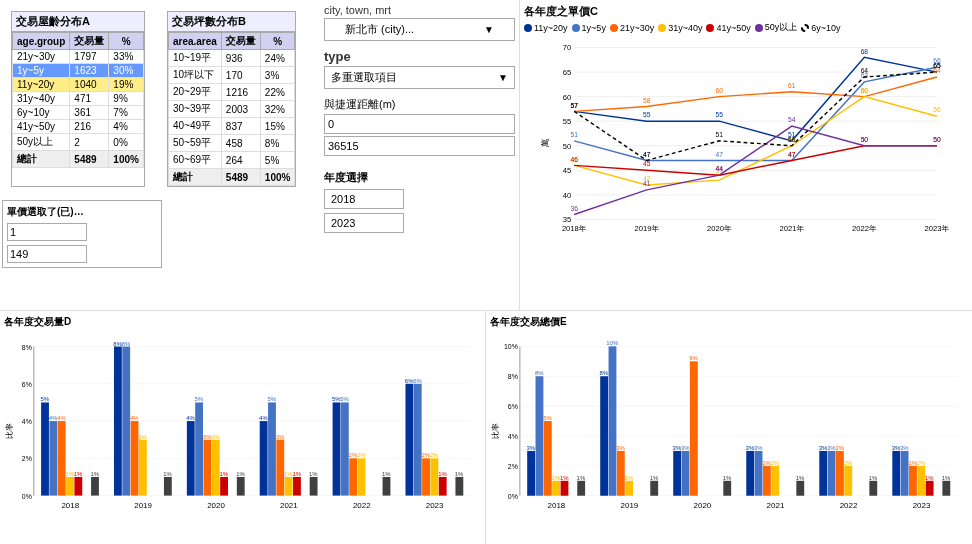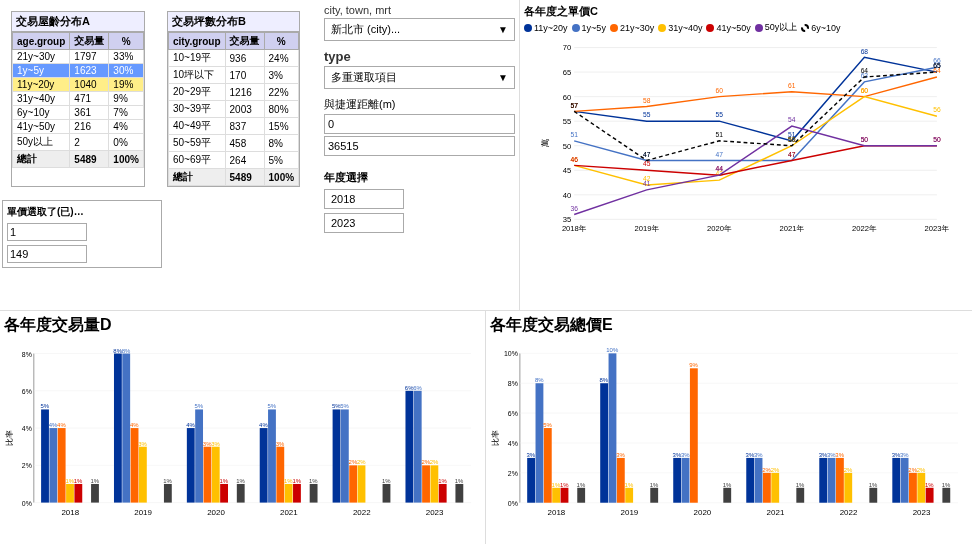--- a/index.html
+++ b/index.html
@@ -23,42 +23,42 @@
     .table-title { font-weight: bold; font-size: 11px; padding: 2px 4px; background: #eef; border-bottom: 1px solid #aaa; }
 
     .single-price-section { margin: 2px; border: 1px solid #aaa; padding: 4px; width: 160px; }
     .single-price-title { font-weight: bold; font-size: 10px; margin-bottom: 4px; }
     .single-price-input { border: 1px solid #aaa; width: 80px; padding: 2px; font-size: 11px; }
 
     
     .middle-filters { display: flex; flex-direction: column; width: 200px; flex-shrink: 0; padding: 4px; border-right: 1px solid #ddd; }
     .filter-group { margin-bottom: 8px; }
     .filter-label { font-size: 11px; color: #333; margin-bottom: 2px; }
-    .filter-select { border: 1px solid #aaa; padding: 3px 6px; font-size: 11px; width: 100%; background: #fff; cursor: pointer; display: flex; justify-content: space-between; align-items: center; }
+    .filter-select { border: 1px solid #aaa; padding: 3px 20px; font-size: 11px; width: 100%; background: #fff; cursor: pointer; display: flex; justify-content: space-between; align-items: center; }
     .dropdown-arrow { font-size: 10px; }
     .type-label { font-size: 13px; font-weight: bold; color: #333; margin-bottom: 2px; }
     .multi-select-btn { border: 1px solid #aaa; padding: 3px 6px; font-size: 11px; width: 100%; background: #fff; cursor: pointer; display: flex; justify-content: space-between; align-items: center; }
     .year-section { margin-top: 4px; }
     .year-title { font-size: 11px; font-weight: bold; margin-bottom: 4px; }
     .year-input { border: 1px solid #aaa; padding: 3px 6px; font-size: 11px; width: 80px; display: block; margin-bottom: 4px; background: #fff; }
     .mrt-label { font-size: 11px; margin-bottom: 2px; }
     .mrt-input { border: 1px solid #aaa; padding: 3px; font-size: 11px; width: 100%; display: block; margin-bottom: 2px; }
 
     
     .chart-c-section { flex: 1; padding: 4px; }
     .chart-c-title { font-weight: bold; font-size: 11px; margin-bottom: 2px; }
     .chart-c-legend { display: flex; flex-wrap: wrap; gap: 4px; margin-bottom: 4px; font-size: 9px; }
     .legend-item { display: flex; align-items: center; gap: 2px; }
     .legend-dot { width: 8px; height: 8px; border-radius: 50%; display: inline-block; }
 
     
     .bottom-section { display: flex; flex-direction: row; height: 234px; border-top: 1px solid #ddd; }
     .chart-d-section { width: 486px; padding: 4px; border-right: 1px solid #ddd; }
     .chart-e-section { flex: 1; padding: 4px; }
-    .chart-title { font-weight: bold; font-size: 16px; margin-bottom: 2px; }
+    .chart-title { font-weight: bold; font-size: 10px; margin-bottom: 2px; }
   </style>
 </head>
 <body>
 
 <div class="main-container">
 
   <div class="top-section">
 
     <div class="left-tables">
       <div class="tables-row">
@@ -116,21 +116,21 @@
                 </tr>
               </tbody>
           </table>
         </div>
 
         <div class="table-container">
           <div class="table-title">交易坪數分布B</div>
           <table>
             <thead>
               <tr>
-                <th>city.group</th>
+                <th>area.area</th>
                 <th>交易量</th>
                 <th>%</th>
               </tr>
             </thead>
             <tbody id="table-b-body">
             <tr>
                   <td>10~19平</td>
                   <td>936</td>
                   <td>24%</td>
                 </tr>
@@ -140,21 +140,21 @@
                   <td>3%</td>
                 </tr>
                 <tr>
                   <td>20~29平</td>
                   <td>1216</td>
                   <td>22%</td>
                 </tr>
                 <tr>
                   <td>30~39平</td>
                   <td>2003</td>
-                  <td>80%</td>
+                  <td>32%</td>
                 </tr>
                 <tr>
                   <td>40~49平</td>
                   <td>837</td>
                   <td>15%</td>
                 </tr>
                 <tr>
                   <td>50~59平</td>
                   <td>458</td>
                   <td>8%</td>

